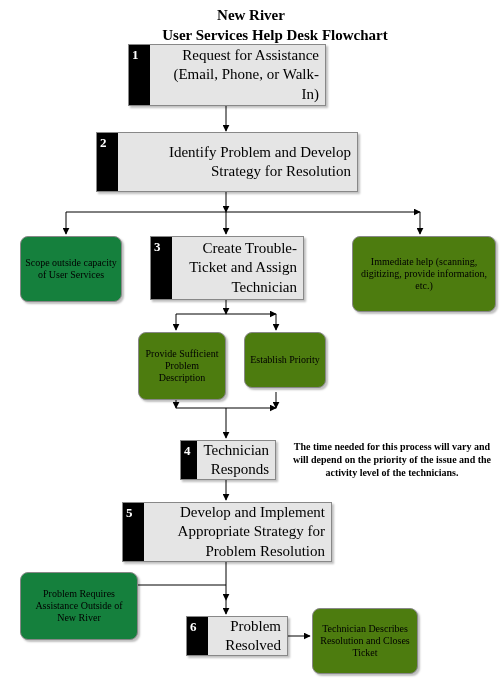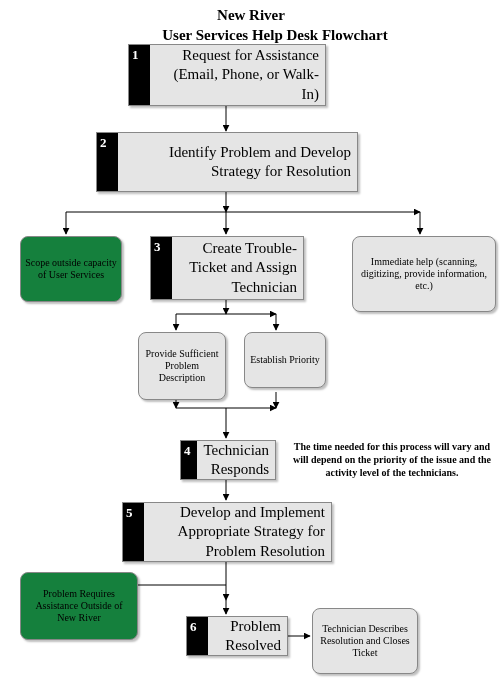--- a/index.html
+++ b/index.html
@@ -49,21 +49,21 @@
     justify-content: center;
     text-align: right;
     font-size: 15px;
     line-height: 1.3;
     padding: 6px 6px;
   }
 
   
   .ybox {
     position: absolute;
-    background: #e5e5e5;
+    background: #4d7c0f;
     border: 1px solid #888;
     border-radius: 8px;
     box-shadow: 2px 2px 2px rgba(0,0,0,0.25);
     font-size: 10px;
     line-height: 1.2;
     text-align: center;
     display: flex;
     align-items: center;
     justify-content: center;
     padding: 4px;

